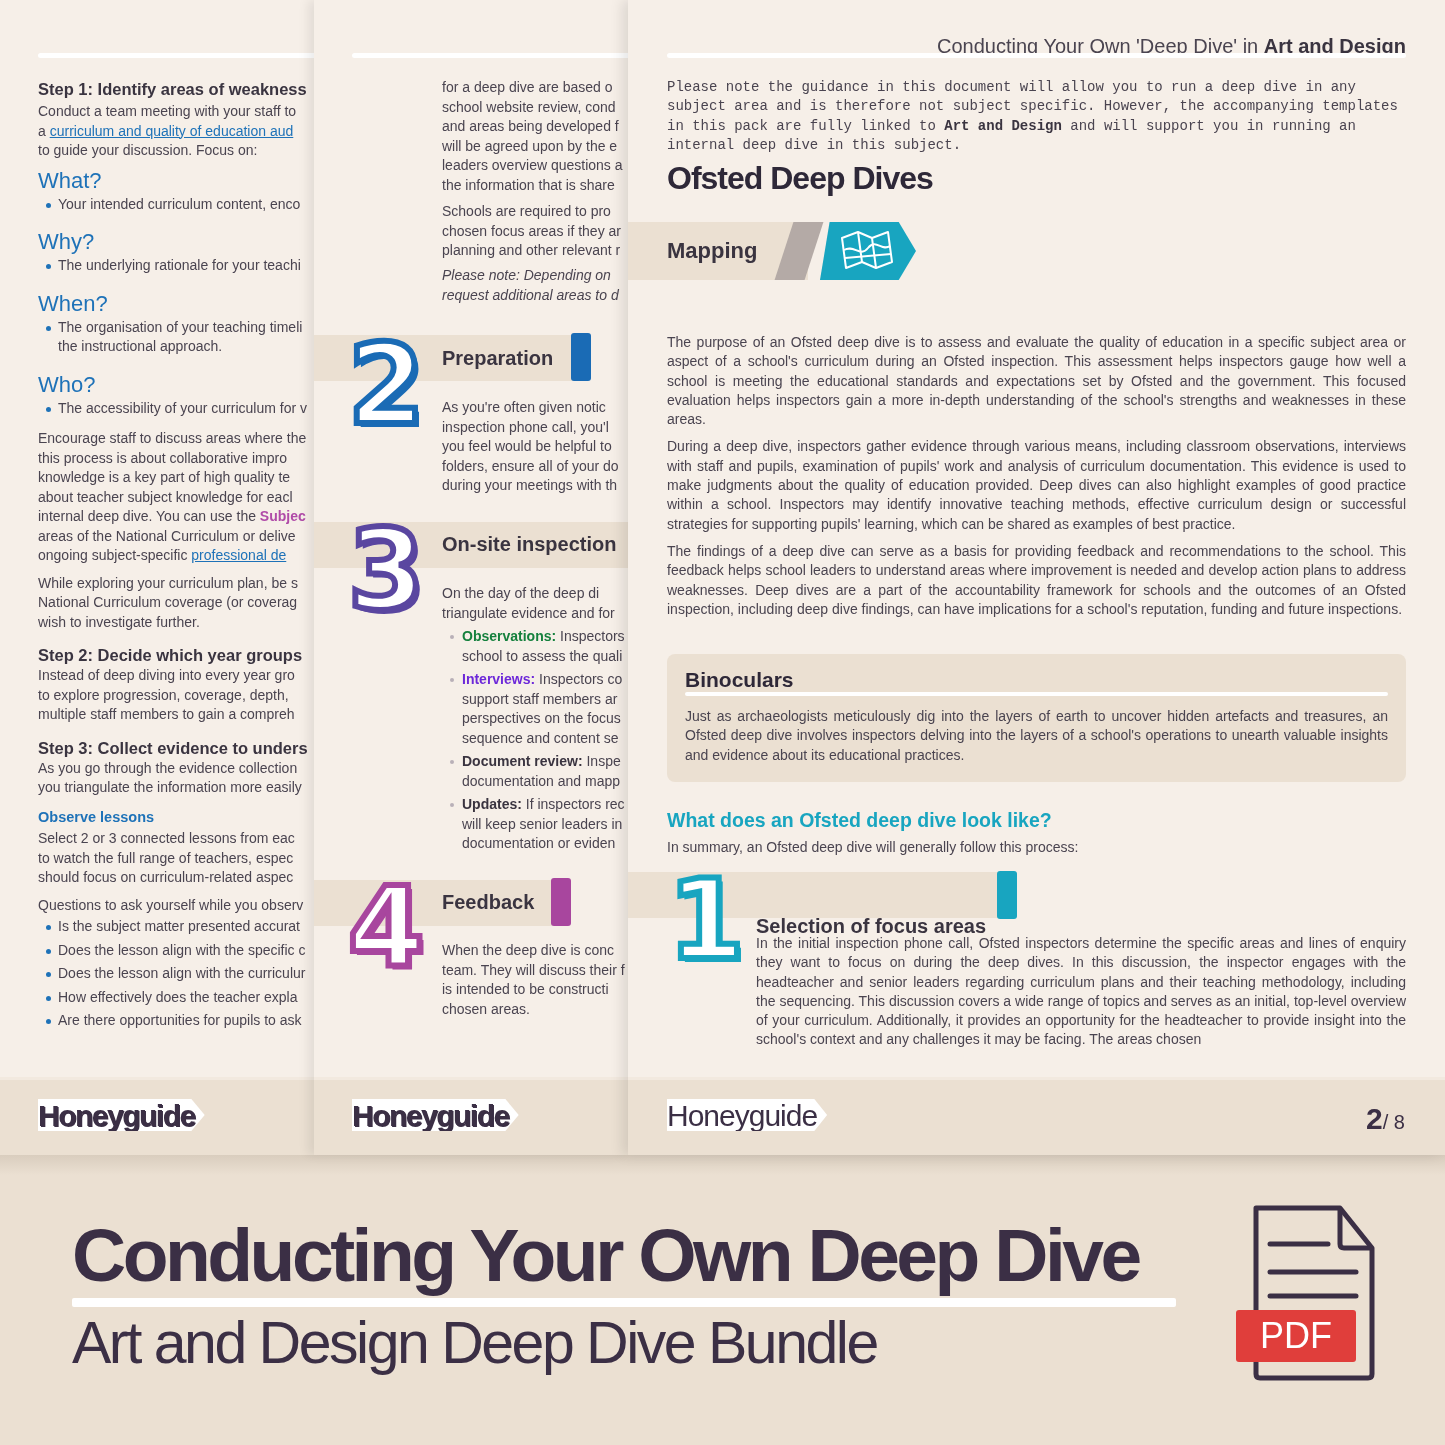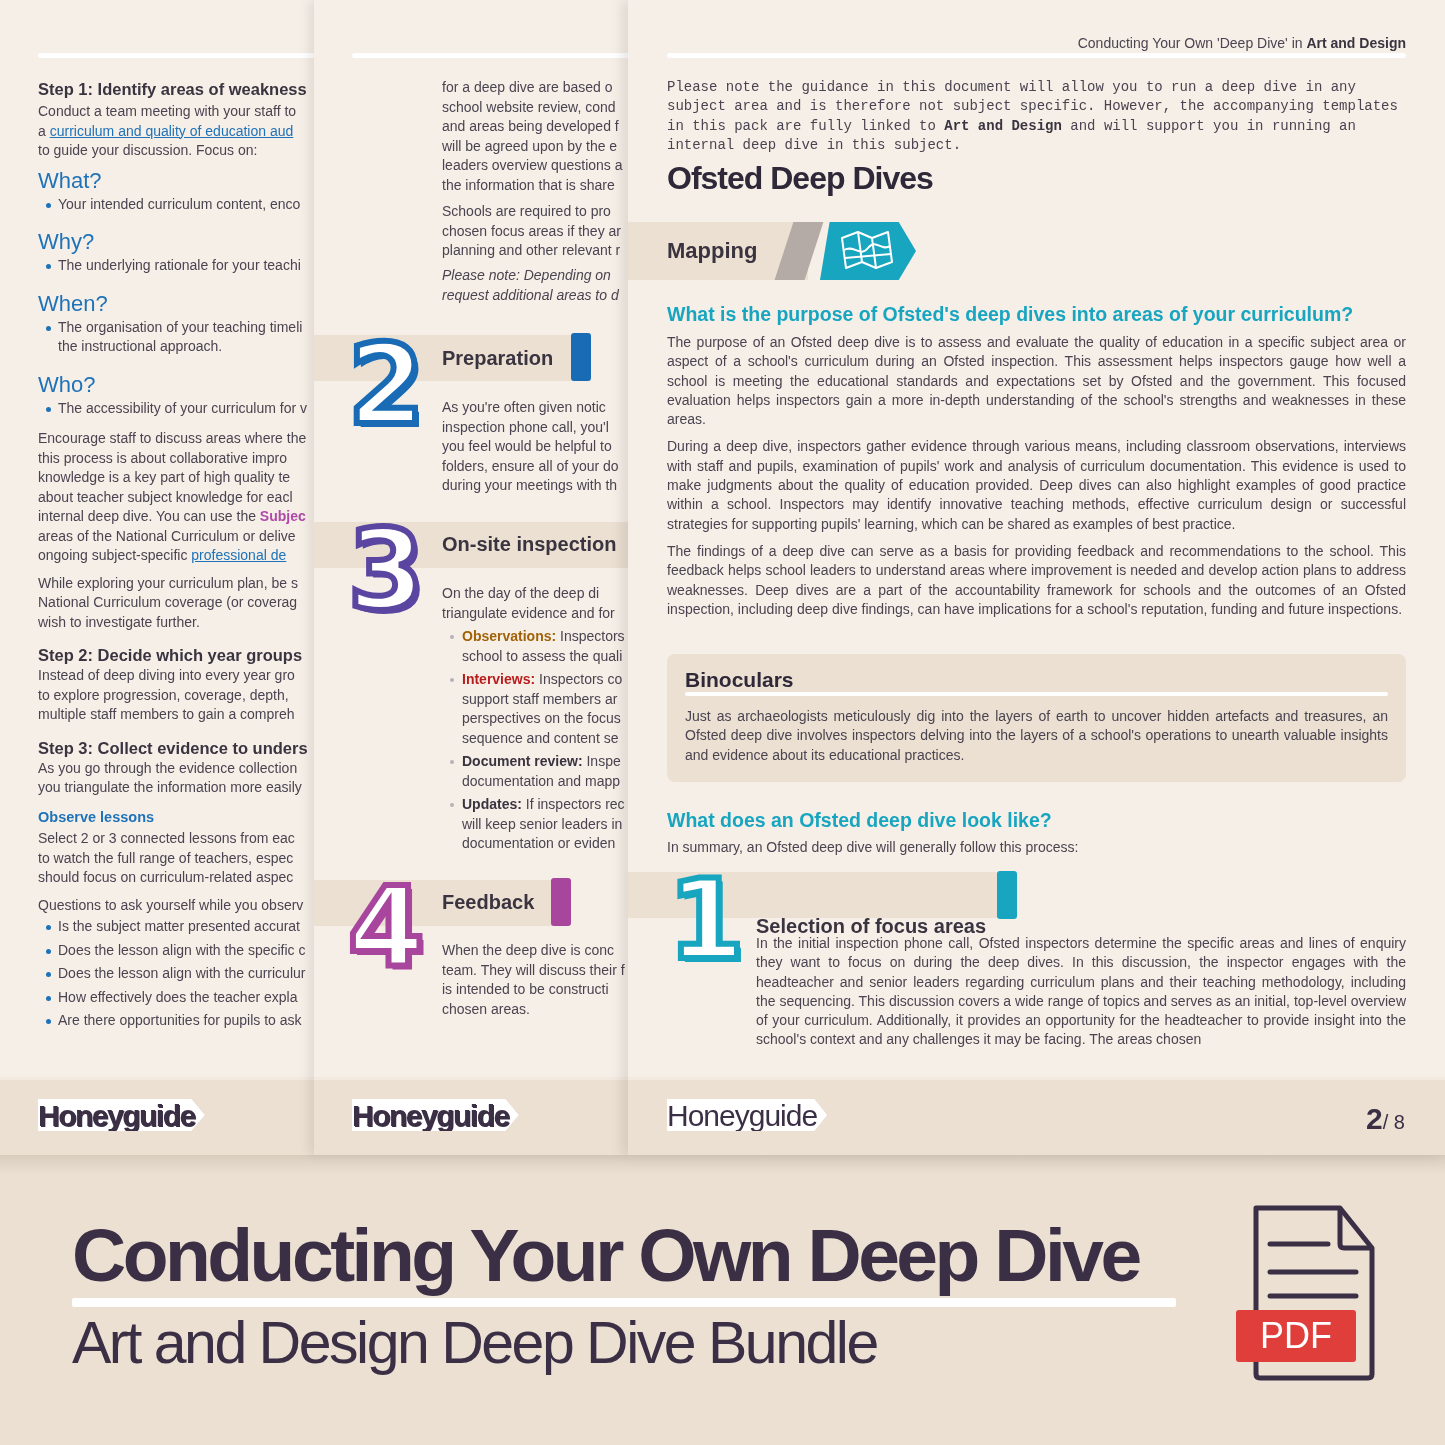--- a/index.html
+++ b/index.html
@@ -55,21 +55,21 @@
   .band-tab { position: absolute; border-radius: 3px; }
   .big-num {
     position: absolute; font-family: "DejaVu Sans", sans-serif; font-weight: 700;
     font-size: 110px; line-height: 110px; color: #ffffff;
   }
   .sub-bullet { position: relative; padding-left: 20px; }
   .sub-bullet::before { content: ""; position: absolute; left: 8px; top: 8px; width: 4px; height: 4px; border-radius: 50%; background: #b9b0b8; }
 
   
   .p3 { position: absolute; left: 39px; width: 739px; font-size: 14px; line-height: 19.3px; color: #4a4450; }
-  .header-right { position: absolute; right: 39px; top: 35px; font-size: 14px; color: #4a4450; }
+  .header-right { position: absolute; right: 39px; top: 35px; font-size: 20px; color: #4a4450; }
   .teal-h { color: #18a5c0; font-weight: 700; font-size: 19.5px; }
   .para { text-align: justify; margin-bottom: 8px; }
   .callout {
     position: absolute; left: 39px; top: 654px; width: 739px; height: 128px;
     background: #ebe0d2; border-radius: 8px;
   }
   .callout-title { position: absolute; left: 18px; top: 14px; font-weight: 700; font-size: 21px; color: #2e2838; }
   .callout-rule { position: absolute; left: 18px; right: 18px; top: 38px; height: 4px; background: #ffffff; border-radius: 2px; }
   .callout-text { position: absolute; left: 18px; right: 18px; top: 53px; font-size: 14px; line-height: 19.3px; color: #4a4450; text-align: justify; }
 
@@ -202,23 +202,23 @@
     <div>folders, ensure all of your do</div>
     <div>during your meetings with th</div>
   </div>
 
   <div class="band" style="left:0; top:522px; width:320px; height:46px;"></div>
   <div class="big-num" style="left:34px; top:515px; -webkit-text-stroke:6px #5a46a0; text-shadow:4px 4px 0 #5a46a0;">3</div>
   <div class="band-title" style="left:128px; top:533px;">On-site inspection</div>
   <div class="p2" style="top:584px;">
     <div>On the day of the deep di</div>
     <div>triangulate evidence and for</div>
-    <div class="sub-bullet" style="margin-top:4px;"><b style="color:#a16207;text-align:right;">Observations:</b><span> Inspectors</span></div>
+    <div class="sub-bullet" style="margin-top:4px;"><b style="color:#15803d;text-align:right;">Observations:</b><span> Inspectors</span></div>
     <div style="padding-left:20px;">school to assess the quali</div>
-    <div class="sub-bullet" style="margin-top:4px;"><b style="color:#b91c1c;">Interviews:</b><span> Inspectors co</span></div>
+    <div class="sub-bullet" style="margin-top:4px;"><b style="color:#6d28d9;">Interviews:</b><span> Inspectors co</span></div>
     <div style="padding-left:20px;">support staff members ar</div>
     <div style="padding-left:20px;">perspectives on the focus</div>
     <div style="padding-left:20px;">sequence and content se</div>
     <div class="sub-bullet" style="margin-top:4px;"><b style="color:#3a3440;">Document review:</b><span> Inspe</span></div>
     <div style="padding-left:20px;">documentation and mapp</div>
     <div class="sub-bullet" style="margin-top:4px;"><b style="color:#3a3440;">Updates:</b><span> If inspectors rec</span></div>
     <div style="padding-left:20px;">will keep senior leaders in</div>
     <div style="padding-left:20px;">documentation or eviden</div>
   </div>
 
@@ -255,21 +255,20 @@
       <g fill="none" stroke="#ffffff" stroke-width="2" stroke-linejoin="round">
         <path d="M22 16 L38 10 L52 16 L68 10 L72 40 L56 46 L42 40 L26 46 Z"></path>
         <path d="M38 10 L42 40 M52 16 L56 46"></path>
         <path d="M24 28 C34 22 40 36 48 26 S62 30 70 24"></path>
         <path d="M25 36 L71 32"></path>
       </g>
     </svg>
   </div>
   <div style="position:absolute; left:39px; top:238px; font-weight:700; font-size:22px; color:#3a3440;">Mapping</div>
 
-  <div class="p3 teal-h" style="top:305px;">What is the purpose of Ofsted's deep dives into areas of your curriculum?</div>
   <div class="p3" style="top:333px;">
     <p class="para">The purpose of an Ofsted deep dive is to assess and evaluate the quality of education in a specific subject area or aspect of a school's curriculum during an Ofsted inspection. This assessment helps inspectors gauge how well a school is meeting the educational standards and expectations set by Ofsted and the government. This focused evaluation helps inspectors gain a more in-depth understanding of the school's strengths and weaknesses in these areas.</p>
     <p class="para">During a deep dive, inspectors gather evidence through various means, including classroom observations, interviews with staff and pupils, examination of pupils' work and analysis of curriculum documentation. This evidence is used to make judgments about the quality of education provided. Deep dives can also highlight examples of good practice within a school. Inspectors may identify innovative teaching methods, effective curriculum design or successful strategies for supporting pupils' learning, which can be shared as examples of best practice.</p>
     <p class="para">The findings of a deep dive can serve as a basis for providing feedback and recommendations to the school. This feedback helps school leaders to understand areas where improvement is needed and develop action plans to address weaknesses. Deep dives are a part of the accountability framework for schools and the outcomes of an Ofsted inspection, including deep dive findings, can have implications for a school's reputation, funding and future inspections.</p>
   </div>
 
   <div class="callout">
     <div class="callout-title">Binoculars</div>
     <div class="callout-rule"></div>
     <div class="callout-text">Just as archaeologists meticulously dig into the layers of earth to uncover hidden artefacts and treasures, an Ofsted deep dive involves inspectors delving into the layers of a school's operations to unearth valuable insights and evidence about its educational practices.</div>

